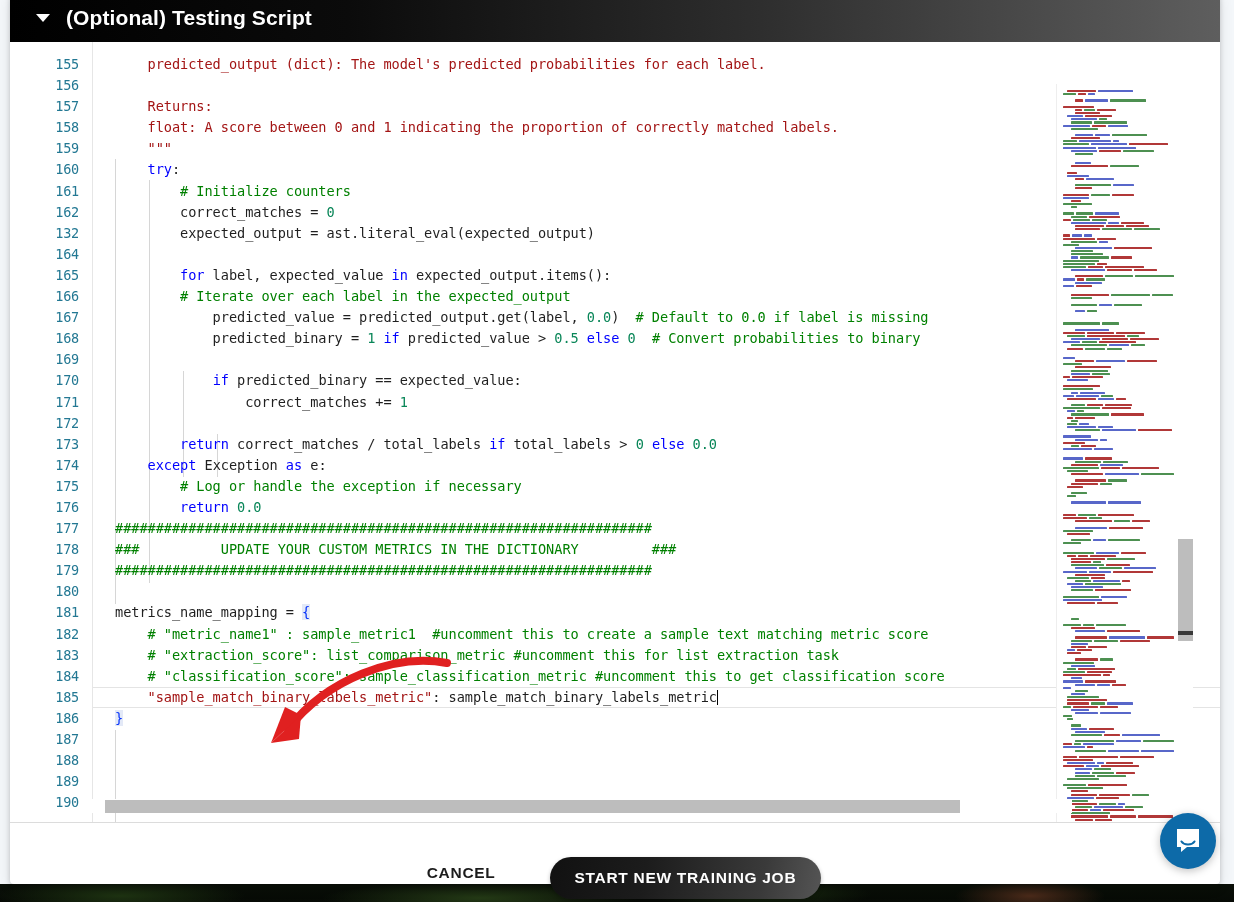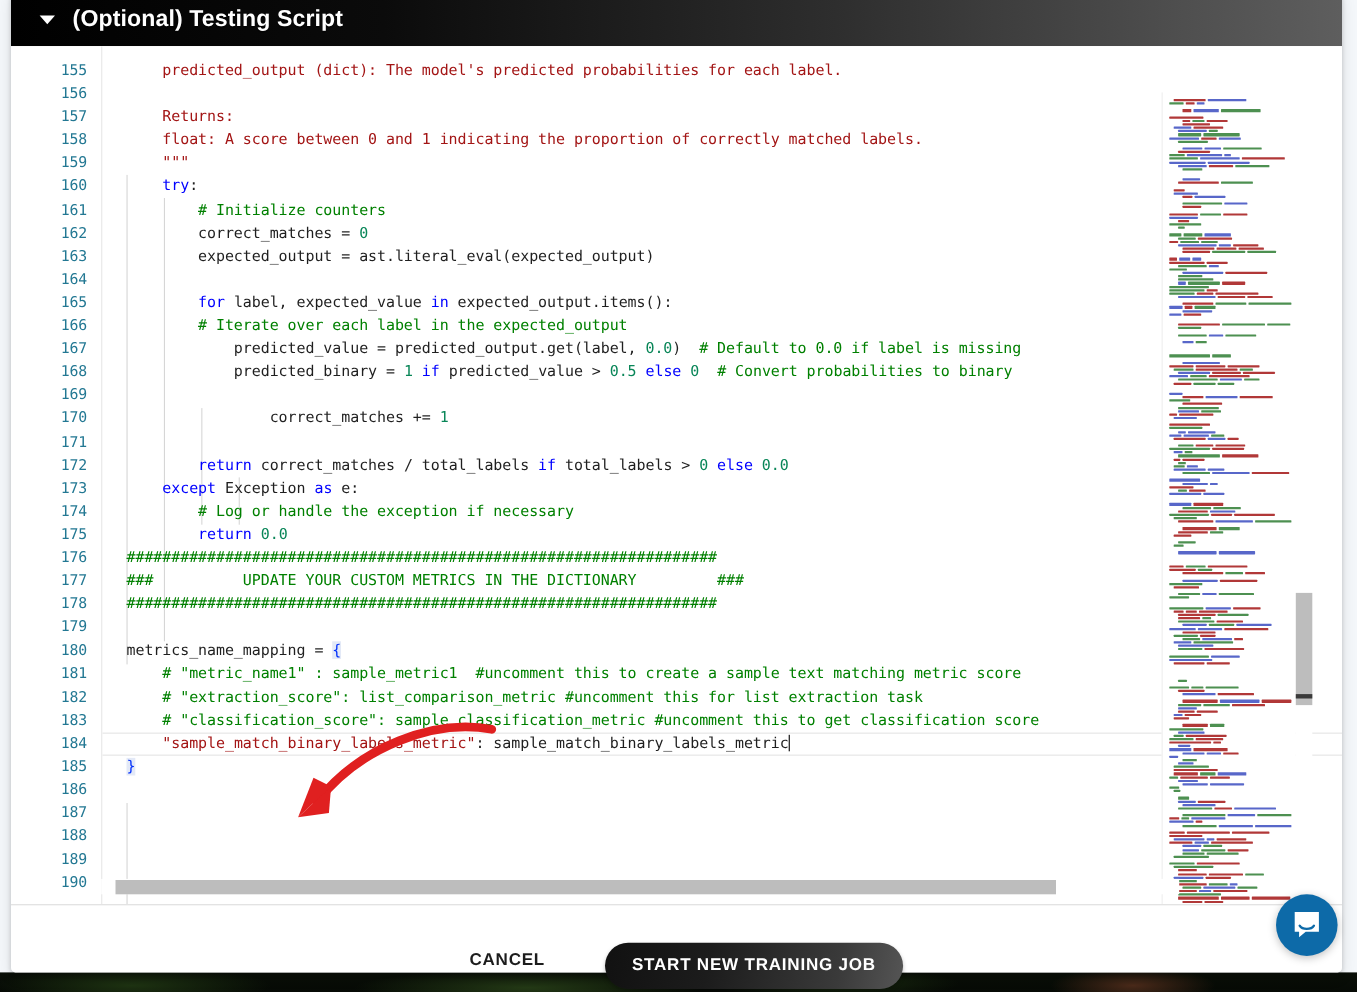--- a/index.html
+++ b/index.html
@@ -281,21 +281,21 @@
     <div class="editor-inner">
       <div class="gutter" id="gutter">
           <div class="gutter-line">155</div>
           <div class="gutter-line">156</div>
           <div class="gutter-line">157</div>
           <div class="gutter-line">158</div>
           <div class="gutter-line">159</div>
           <div class="gutter-line">160</div>
           <div class="gutter-line">161</div>
           <div class="gutter-line">162</div>
-          <div class="gutter-line">163</div>
+          <div class="gutter-line">132</div>
           <div class="gutter-line">164</div>
           <div class="gutter-line">165</div>
           <div class="gutter-line">166</div>
           <div class="gutter-line">167</div>
           <div class="gutter-line">168</div>
           <div class="gutter-line">169</div>
           <div class="gutter-line">170</div>
           <div class="gutter-line">171</div>
           <div class="gutter-line">172</div>
           <div class="gutter-line">173</div>
@@ -333,20 +333,21 @@
           <div class="code-line">    <span class="t-kw">try</span>:</div>
           <div class="code-line"><span class="t-com">        # Initialize counters</span></div>
           <div class="code-line">        correct_matches = <span class="t-num">0</span></div>
           <div class="code-line">        expected_output = ast.literal_eval(expected_output)</div>
           <div class="code-line">&nbsp;</div>
           <div class="code-line">        <span class="t-kw">for</span> label, expected_value <span class="t-kw">in</span> expected_output.items():</div>
           <div class="code-line"><span class="t-com">        # Iterate over each label in the expected_output</span></div>
           <div class="code-line">            predicted_value = predicted_output.get(label, <span class="t-num">0.0</span>)  <span class="t-com"># Default to 0.0 if label is missing</span></div>
           <div class="code-line">            predicted_binary = <span class="t-num">1</span> <span class="t-kw">if</span> predicted_value &gt; <span class="t-num">0.5</span> <span class="t-kw">else</span> <span class="t-num">0</span>  <span class="t-com"># Convert probabilities to binary</span></div>
           <div class="code-line">&nbsp;</div>
+          <div class="code-line">            <span class="t-kw">if</span> predicted_binary == expected_value:</div>
           <div class="code-line">                correct_matches += <span class="t-num">1</span></div>
           <div class="code-line">&nbsp;</div>
           <div class="code-line">        <span class="t-kw">return</span> correct_matches / total_labels <span class="t-kw">if</span> total_labels &gt; <span class="t-num">0</span> <span class="t-kw">else</span> <span class="t-num">0.0</span></div>
           <div class="code-line">    <span class="t-kw">except</span> Exception <span class="t-kw">as</span> e:</div>
           <div class="code-line"><span class="t-com">        # Log or handle the exception if necessary</span></div>
           <div class="code-line">        <span class="t-kw">return</span> <span class="t-num">0.0</span></div>
           <div class="code-line"><span class="t-com">##################################################################</span></div>
           <div class="code-line"><span class="t-com">###          UPDATE YOUR CUSTOM METRICS IN THE DICTIONARY         ###</span></div>
           <div class="code-line"><span class="t-com">##################################################################</span></div>
           <div class="code-line">&nbsp;</div>

